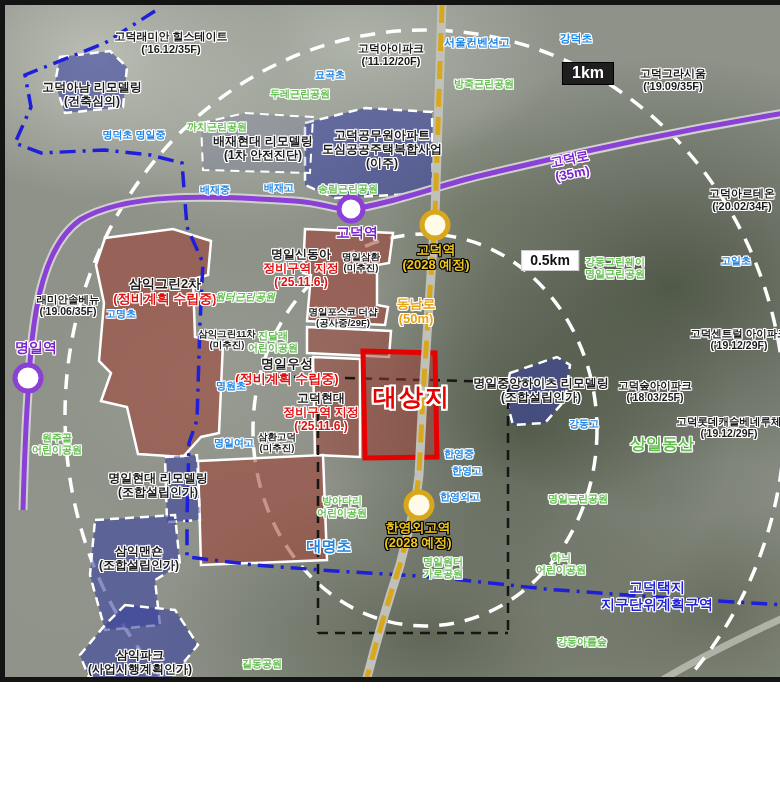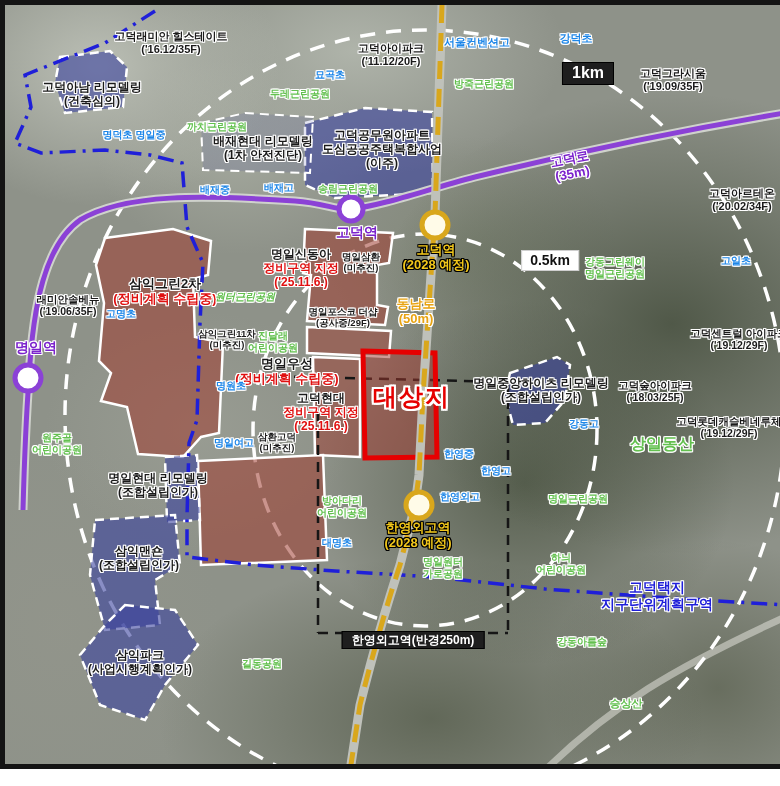--- a/index.html
+++ b/index.html
@@ -1,17 +1,17 @@
 <!DOCTYPE html>
 <html><head>
 <meta charset="utf-8">
 <style>
   html,body{margin:0;padding:0;background:#fff;}
   #map{
-    position:relative;width:780px;height:769px;overflow:hidden;
+    position:relative;width:780px;height:682px;overflow:hidden;
     font-family:"Liberation Sans","DejaVu Sans",sans-serif;
     box-sizing:border-box;border:5px solid #141414;border-right:none;
     background-color:#8e9289;
     background-image:
       radial-gradient(ellipse 260px 200px at 12% 8%, rgba(195,199,189,.85), transparent 70%),
       radial-gradient(ellipse 300px 180px at 45% 6%, rgba(186,191,181,.75), transparent 70%),
       radial-gradient(ellipse 200px 140px at 30% 20%, rgba(175,180,168,.6), transparent 70%),
       radial-gradient(ellipse 430px 330px at 86% 42%, rgba(54,64,45,.7), transparent 70%),
       radial-gradient(ellipse 300px 260px at 67% 63%, rgba(60,70,50,.65), transparent 70%),
       radial-gradient(ellipse 390px 230px at 55% 94%, rgba(68,76,56,.6), transparent 70%),
@@ -248,42 +248,42 @@
       <div class="map-label" style="left: 52px; top: 427px; font-size: 10px;">
         <div class="ln c-g">원주골</div>
         <div class="ln c-g">어린이공원</div>
       </div>
       <div class="map-label" style="left: 31px; top: 334px; font-size: 14px;">
         <div class="ln c-p">명일역</div>
       </div>
       <div class="map-label" style="left: 454px; top: 443px; font-size: 10px;">
         <div class="ln c-b">한영중</div>
       </div>
-      <div class="map-label" style="left: 491px; top: 460px; font-size: 10px;">
+      <div class="map-label" style="left: 462px; top: 460px; font-size: 10px;">
         <div class="ln c-b">한영고</div>
       </div>
       <div class="map-label" style="left: 455px; top: 486px; font-size: 10px;">
         <div class="ln c-b">한영외고</div>
       </div>
       <div class="map-label" style="left: 573px; top: 488px; font-size: 10px;">
         <div class="ln c-g">명일근린공원</div>
       </div>
       <div class="map-label" style="left: 153px; top: 466px; font-size: 12px;">
         <div class="ln c-k">명일현대 리모델링</div>
         <div class="ln c-k">(조합설립인가)</div>
       </div>
       <div class="map-label" style="left: 134px; top: 539px; font-size: 12px;">
         <div class="ln c-k">삼익맨숀</div>
         <div class="ln c-k">(조합설립인가)</div>
       </div>
       <div class="map-label" style="left: 337px; top: 490px; font-size: 10px;">
         <div class="ln c-g">방아다리</div>
         <div class="ln c-g">어린이공원</div>
       </div>
-      <div class="map-label" style="left: 320px; top: 532px; font-size: 10px; padding-left: 24px;">
+      <div class="map-label" style="left: 312px; top: 532px; font-size: 15px; padding-left: 24px;">
         <div class="ln c-b">대명초</div>
       </div>
       <div class="map-label" style="left: 413px; top: 515px; font-size: 13px;">
         <div class="ln c-y">한영외고역</div>
         <div class="ln c-y">(2028 예정)</div>
       </div>
       <div class="map-label" style="left: 438px; top: 551px; font-size: 10px;">
         <div class="ln c-g">명일원터</div>
         <div class="ln c-g">가로공원</div>
       </div>
@@ -307,17 +307,14 @@
       <div class="map-label" style="left: 135px; top: 643px; font-size: 12px;">
         <div class="ln c-k">삼익파크</div>
         <div class="ln c-k">(사업시행계획인가)</div>
       </div>
       <div class="map-label box-dark" style="left: 583px; top: 57px; font-size: 16px;">
         <div class="ln c-w">1km</div>
       </div>
       <div class="map-label box-light" style="left: 545px; top: 245px; font-size: 14px;">
         <div class="ln c-k2">0.5km</div>
       </div>
-      <div class="map-label box-dark" style="left: 408px; top: 626px; font-size: 12px;">
-        <div class="ln c-w">한영외고역(반경250m)</div>
-      </div>
     </div>
 </div>
 
 </body></html>

